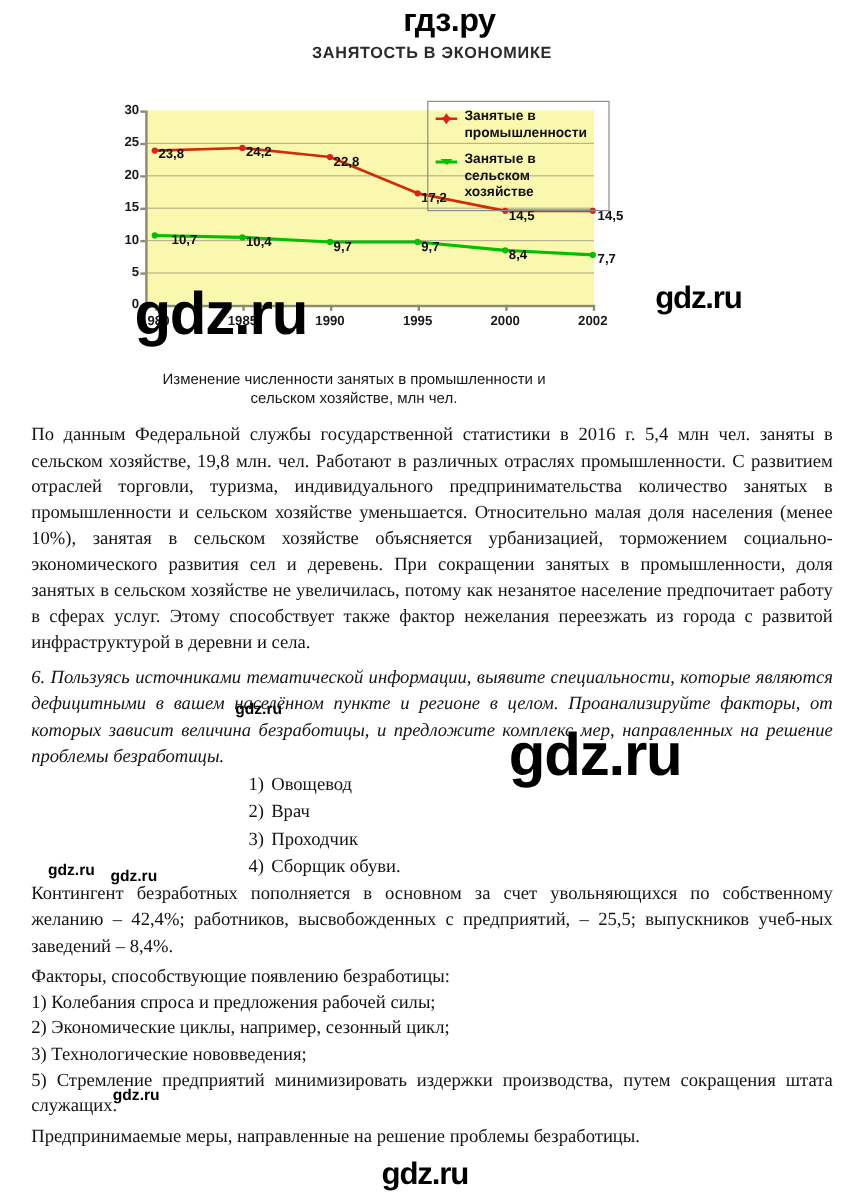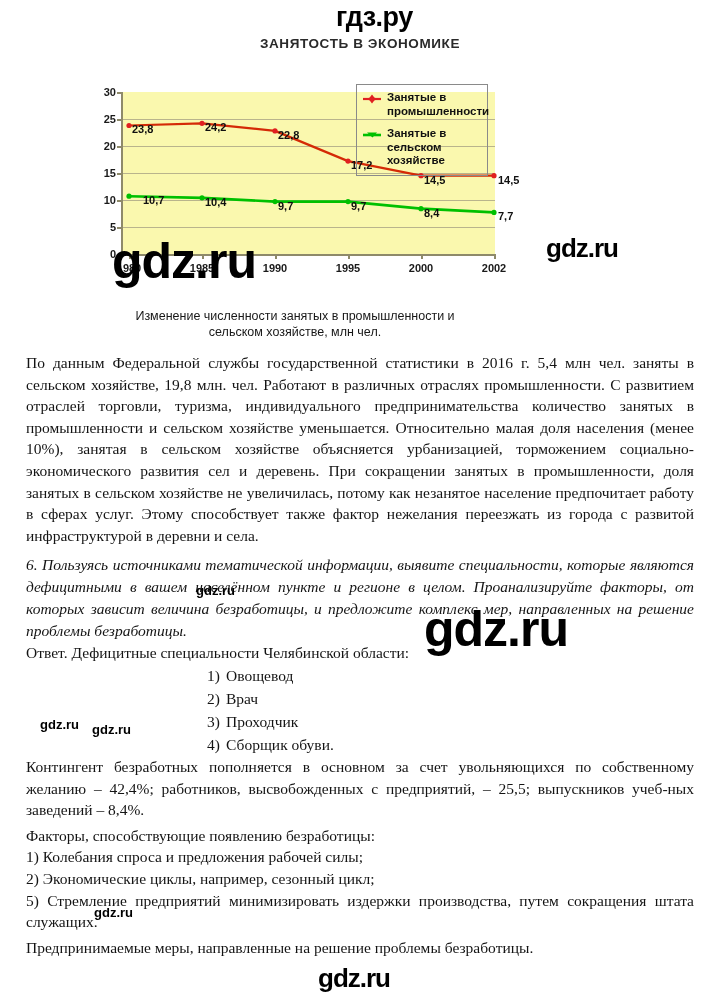--- a/index.html
+++ b/index.html
@@ -138,21 +138,21 @@
     font-family: "Liberation Sans", sans-serif;
     font-weight: bold;
     font-size: 11px;
     color: #101010;
     white-space: nowrap;
   }
   .chart-legend {
     position: absolute;
     left: 356px;
     top: 48px;
-    width: 132px;
+    width: 152px;
     border: 1px solid #8a8a8a;
     background: transparent;
     padding: 6px 5px 7px 5px;
     box-sizing: border-box;
   }
   .legend-row {
     display: flex;
     align-items: flex-start;
     margin-bottom: 9px;
   }
@@ -388,21 +388,20 @@
 
 <div class="wm wm-big" style="left:112px; top:232px;">gdz.ru</div>
 <div class="wm wm-mid" style="left:546px; top:233px;">gdz.ru</div>
 
 <div class="doc">
 
   <p class="just">По данным Федеральной службы государственной статистики в 2016 г. 5,4 млн чел. заняты в сельском хозяйстве, 19,8 млн. чел. Работают в различных отраслях промышленности. С развитием отраслей торговли, туризма, индивидуального предпринимательства количество занятых в промышленности и сельском хозяйстве уменьшается. Относительно малая доля населения (менее 10%), занятая в сельском хозяйстве объясняется урбанизацией, торможением социально-экономического развития сел и деревень. При сокращении занятых в промышленности, доля занятых в сельском хозяйстве не увеличилась, потому как незанятое население предпочитает работу в сферах услуг. Этому способствует также фактор нежелания переезжать из города с развитой инфраструктурой в деревни и села.</p>
 
   <p class="q">6. Пользуясь источниками тематической информации, выявите специальности, которые являются дефицитными в вашем населённом пункте и регионе в целом. Проанализируйте факторы, от которых зависит величина безработицы, и предложите комплекс мер, направленных на решение проблемы безработицы.</p>
 
-  <p class="plain answer-line">Ответ. Дефицитные специальности Челябинской области:</p>
 
   <ol class="numlist">
     <li>
       <span class="num">1)</span>
       <span>Овощевод</span>
     </li>
     <li>
       <span class="num">2)</span>
       <span>Врач</span>
     </li>
@@ -416,20 +415,21 @@
     </li>
   </ol>
 
   <p class="just">Контингент безработных пополняется в основном за счет увольняющихся по собственному желанию – 42,4%; работников, высвобожденных с предприятий, – 25,5; выпускников учеб-ных заведений – 8,4%.</p>
 
   <p class="plain" style="margin-top:4px;">Факторы, способствующие появлению безработицы:</p>
 
   <div class="factors-list">
     <p>1) Колебания спроса и предложения рабочей силы;</p>
     <p>2) Экономические циклы, например, сезонный цикл;</p>
+    <p>3) Технологические нововведения;</p>
     <p>5) Стремление предприятий минимизировать издержки производства, путем сокращения штата служащих.</p>
   </div>
 
   <p class="plain" style="margin-top:4px;">Предпринимаемые меры, направленные на решение проблемы безработицы.</p>
 
 </div>
 
 <div class="wm wm-small" style="left:196px; top:583px;">gdz.ru</div>
 <div class="wm wm-big" style="left:424px; top:600px;">gdz.ru</div>
 <div class="wm wm-small" style="left:40px;  top:717px;">gdz.ru</div>

